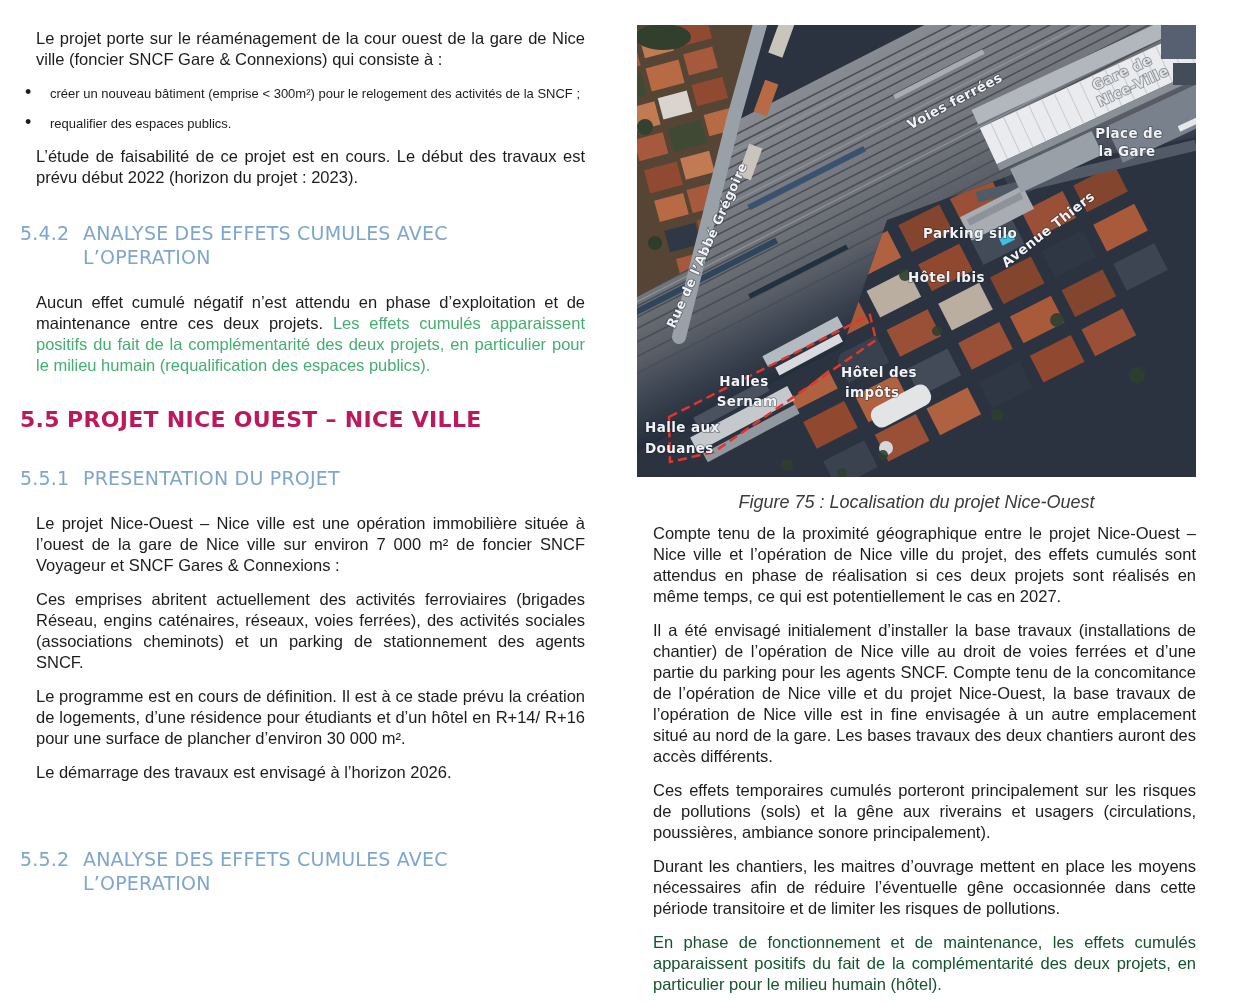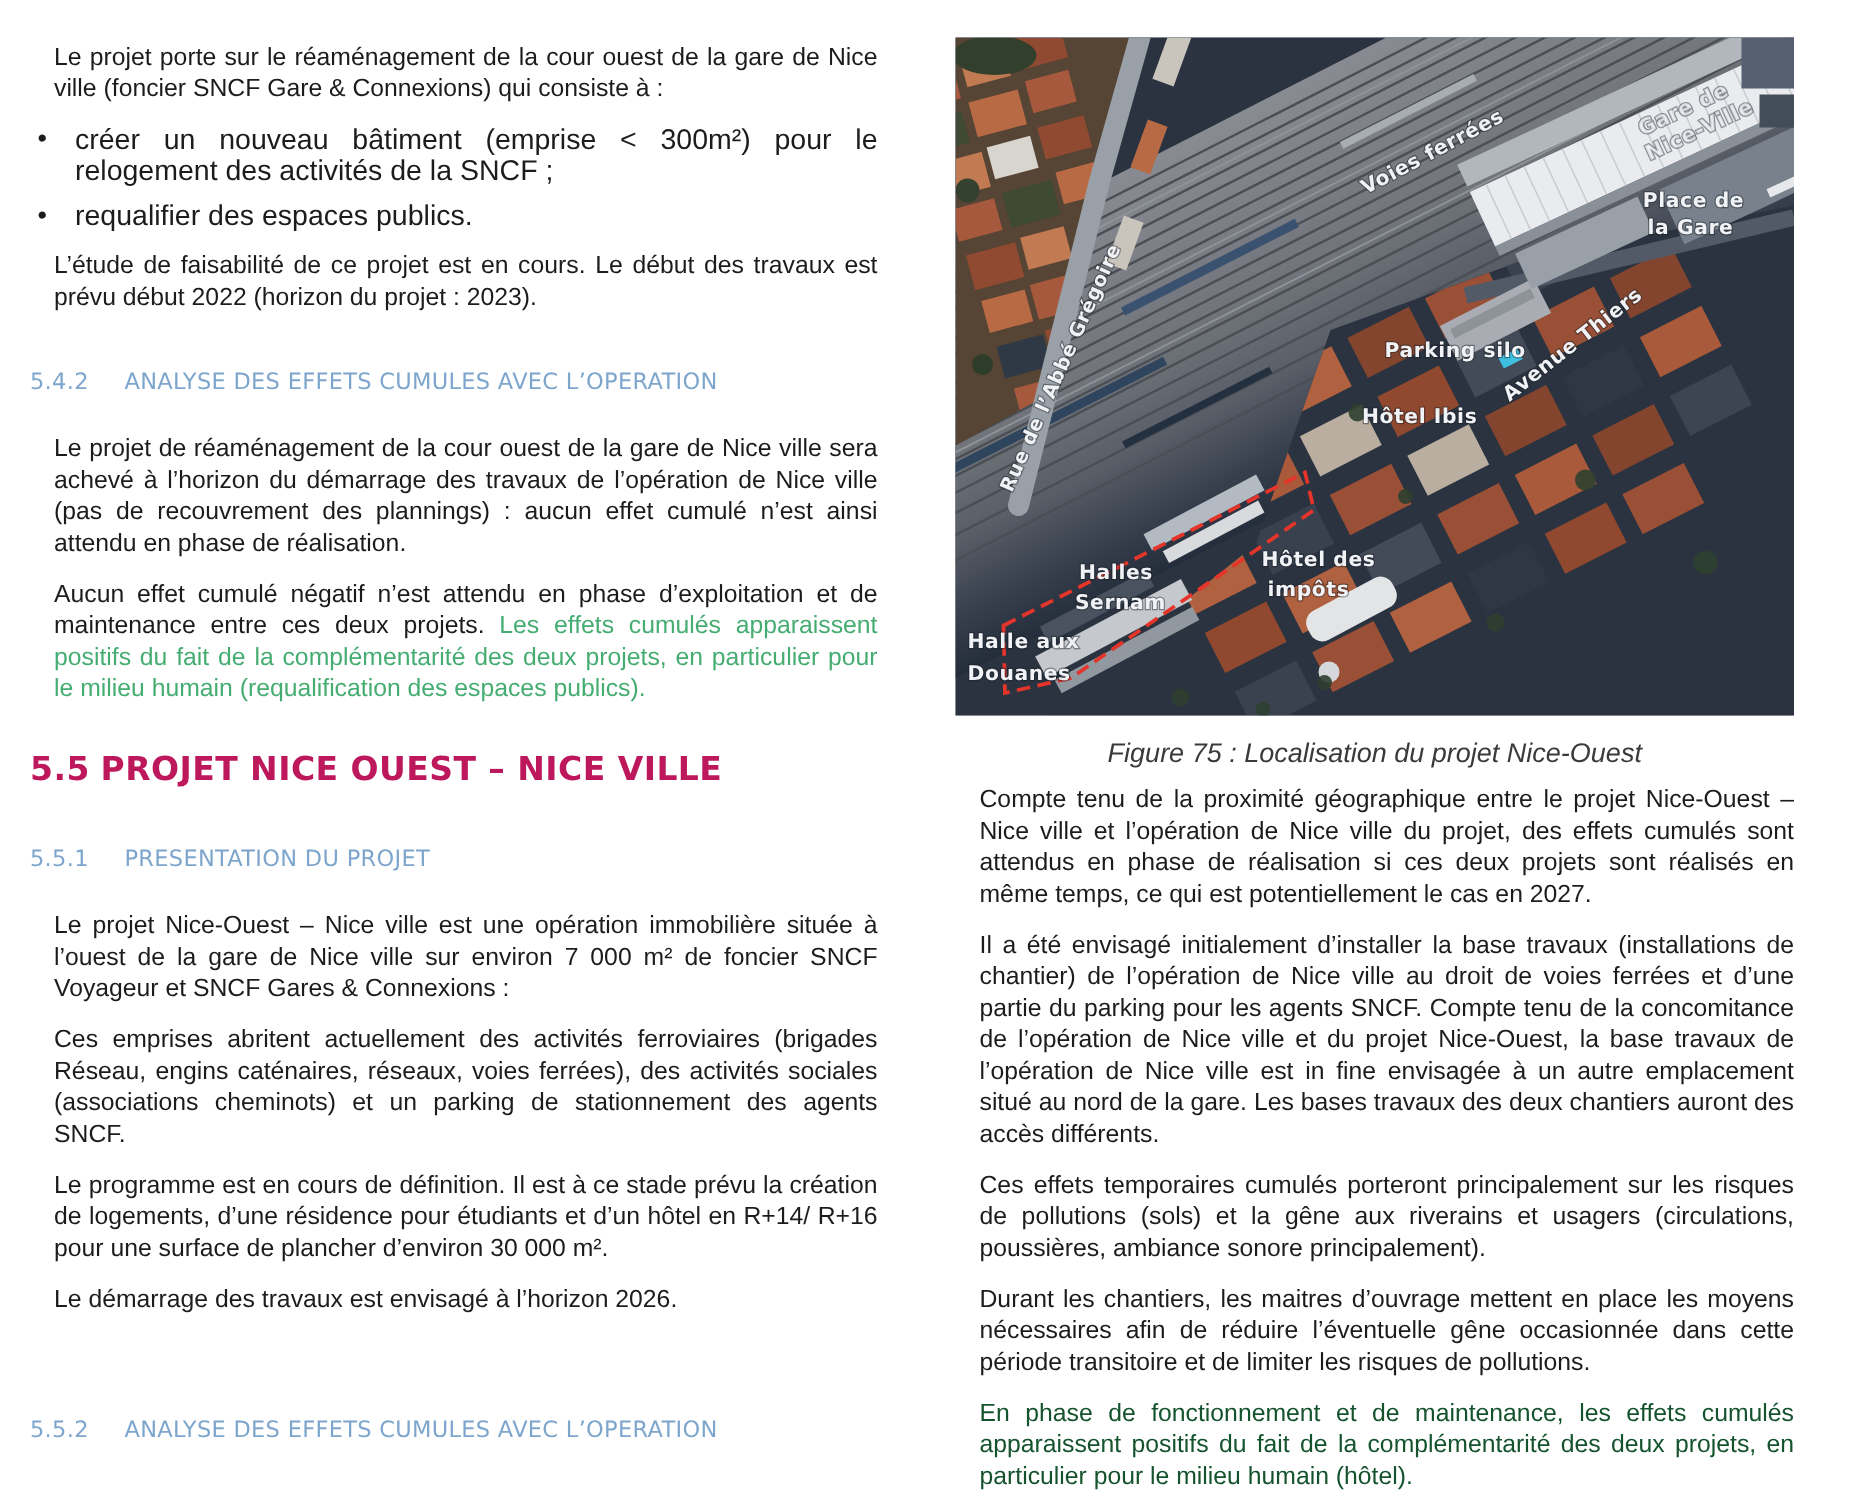--- a/index.html
+++ b/index.html
@@ -6,25 +6,25 @@
   body{width:1234px;height:1003px;overflow:hidden;
        font-family:"Liberation Sans",sans-serif;color:#1c1c1c;}
   .page{display:flex;gap:52px;padding:25px 38px 30px 20px;box-sizing:border-box;}
   .col-left{width:565px;flex:0 0 565px;}
   .col-right{width:559px;flex:0 0 559px;}
   .col-left p,.col-right p{font-size:16.5px;line-height:21px;text-align:justify;margin:0 0 13px 16px;}
   p.intro{margin-top:3px;}
   .green{color:#46ad72;}
   p.green-par{color:#14532d;}
   ul.bullets{list-style:none;margin:2px 0 12px 0;padding:0;}
-  ul.bullets li{position:relative;padding-left:30px;margin:9px 0;font-size:19px;line-height:21px;text-align:justify;}
+  ul.bullets li{position:relative;padding-left:30px;margin:9px 0;font-size:13px;line-height:21px;text-align:justify;}
   ul.bullets li::before{content:"\2022";position:absolute;left:5px;top:-1px;font-size:18px;}
   
   .h2{display:flex;align-items:flex-start;color:#7ea6cd;
-      font-family:"DejaVu Sans",sans-serif;font-size:15px;line-height:24px;
+      font-family:"DejaVu Sans",sans-serif;font-size:19px;line-height:24px;
       font-weight:400;letter-spacing:.2px;margin:33px 0 23px 0;}
   .h2 .h-num{width:63px;flex:0 0 63px;}
   .h2 .h-title{max-width:430px;}
   .h1{display:flex;align-items:baseline;color:#be185d;
       font-family:"DejaVu Sans",sans-serif;font-size:22px;line-height:27px;
       font-weight:700;letter-spacing:.3px;margin:30px 0 12px 0;}
   .h1 .h-num{width:47px;flex:0 0 47px;}
   .h2.last{margin-top:64px;}
   
   .figure{width:559px;}
@@ -50,21 +50,20 @@
       <li>requalifier des espaces publics.</li>
     </ul>
 
     <p>L’étude de faisabilité de ce projet est en cours. Le début des travaux est prévu début 2022 (horizon du projet : 2023).</p>
 
     <div class="h2">
       <span class="h-num">5.4.2</span>
       <span class="h-title">ANALYSE DES EFFETS CUMULES AVEC L’OPERATION</span>
     </div>
 
-    <p>Le projet de réaménagement de la cour ouest de la gare de Nice ville sera achevé à l’horizon du démarrage des travaux de l’opération de Nice ville (pas de recouvrement des plannings) : aucun effet cumulé n’est ainsi attendu en phase de réalisation.</p>
 
     <p><span>Aucun effet cumulé négatif n’est attendu en phase d’exploitation et de maintenance entre ces deux projets. </span><span class="green">Les effets cumulés apparaissent positifs du fait de la complémentarité des deux projets, en particulier pour le milieu humain (requalification des espaces publics).</span></p>
 
     <div class="h1">
       <span class="h-num">5.5</span>
       <span class="h-title">PROJET NICE OUEST – NICE VILLE</span>
     </div>
 
     <div class="h2">
       <span class="h-num">5.5.1</span>

